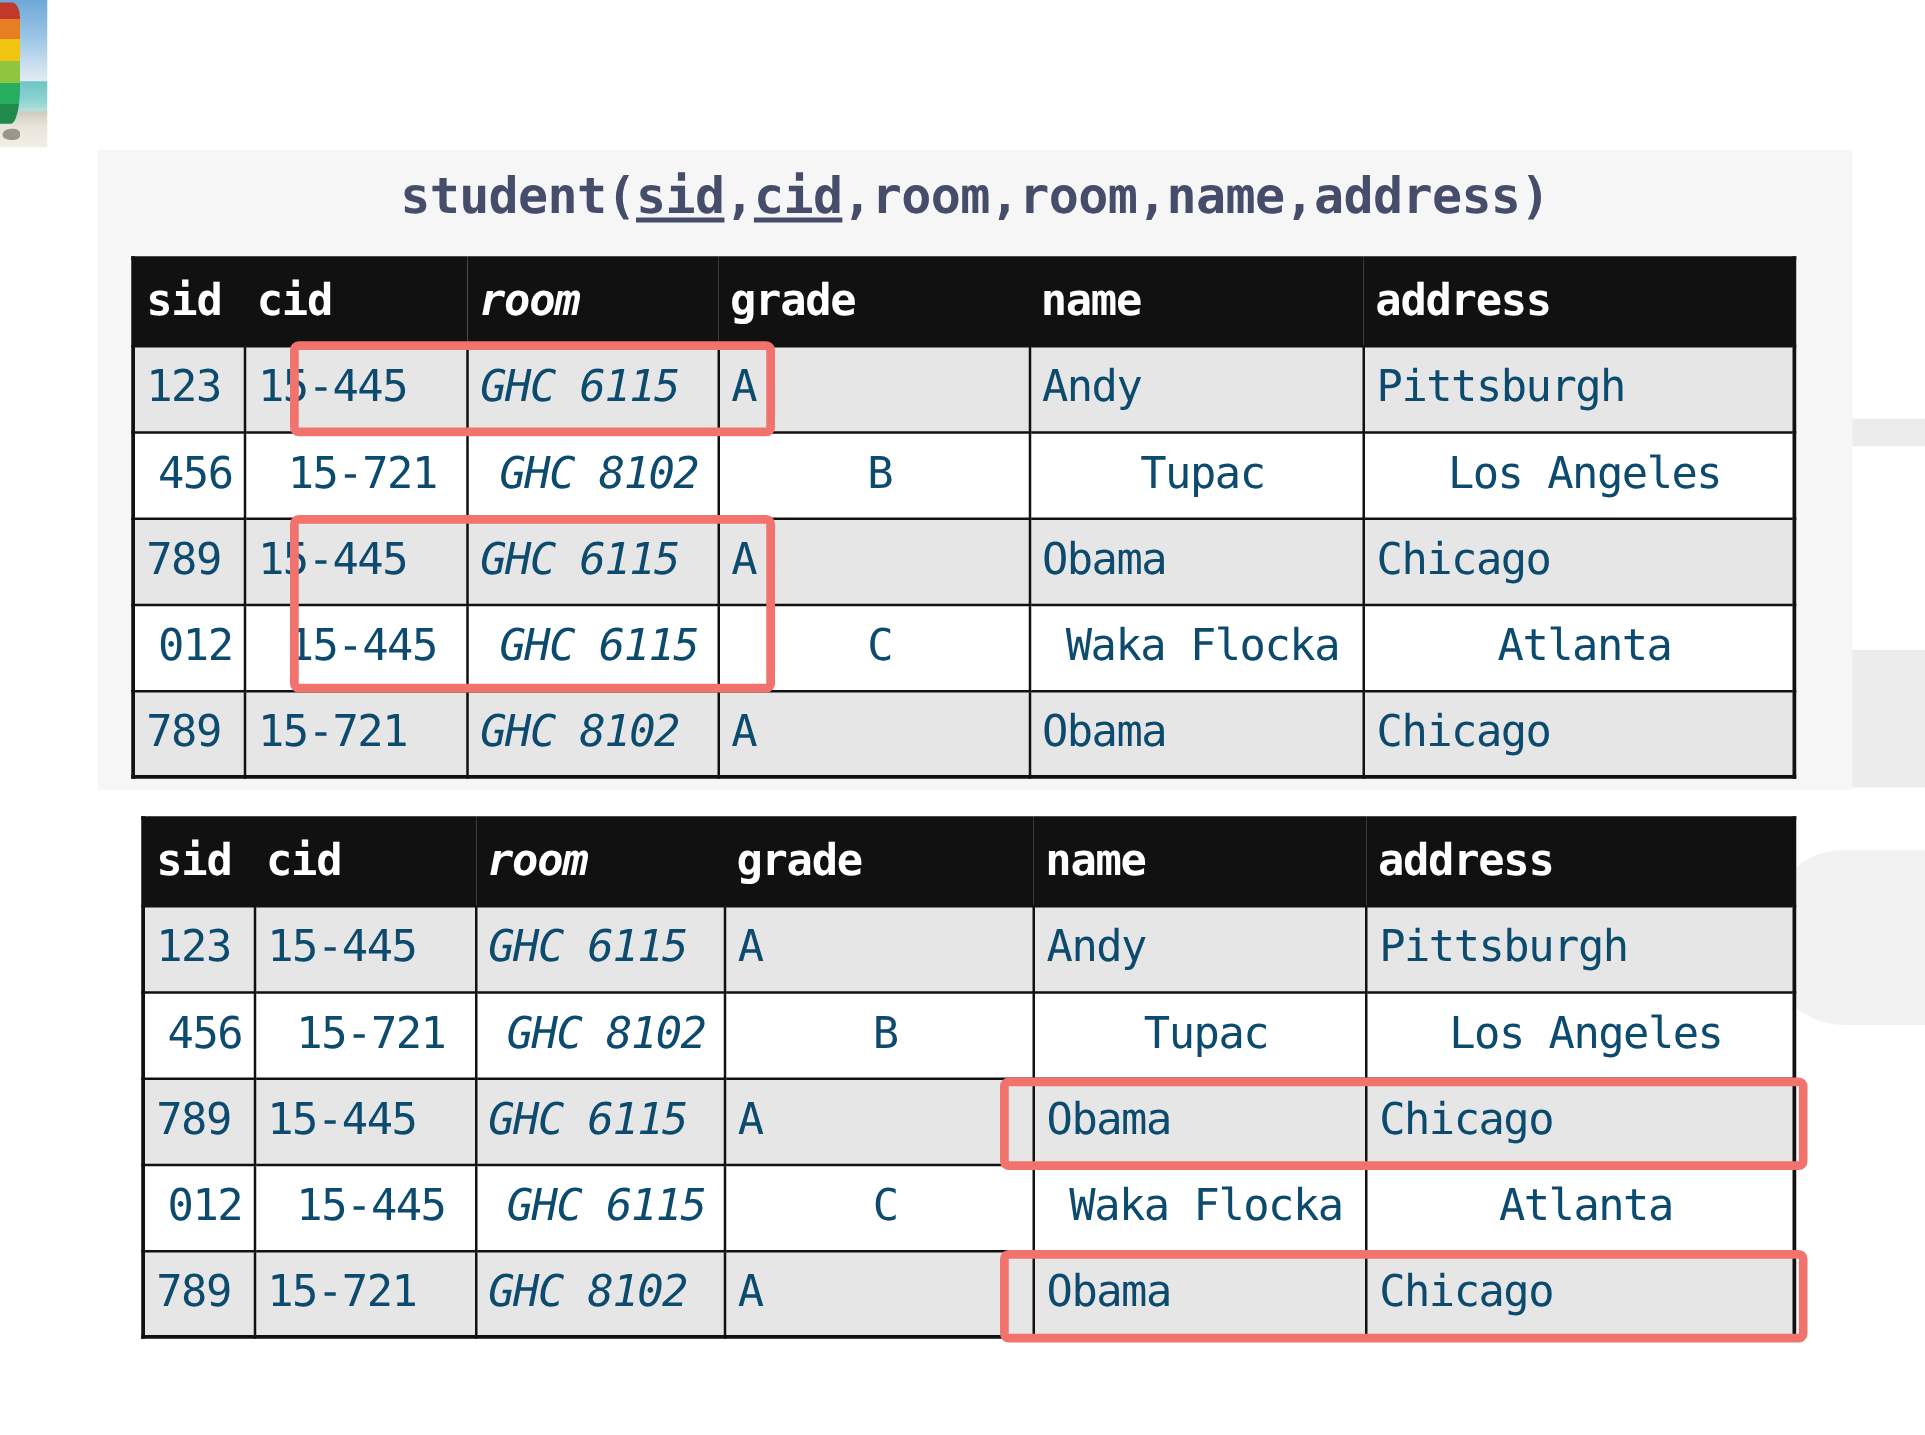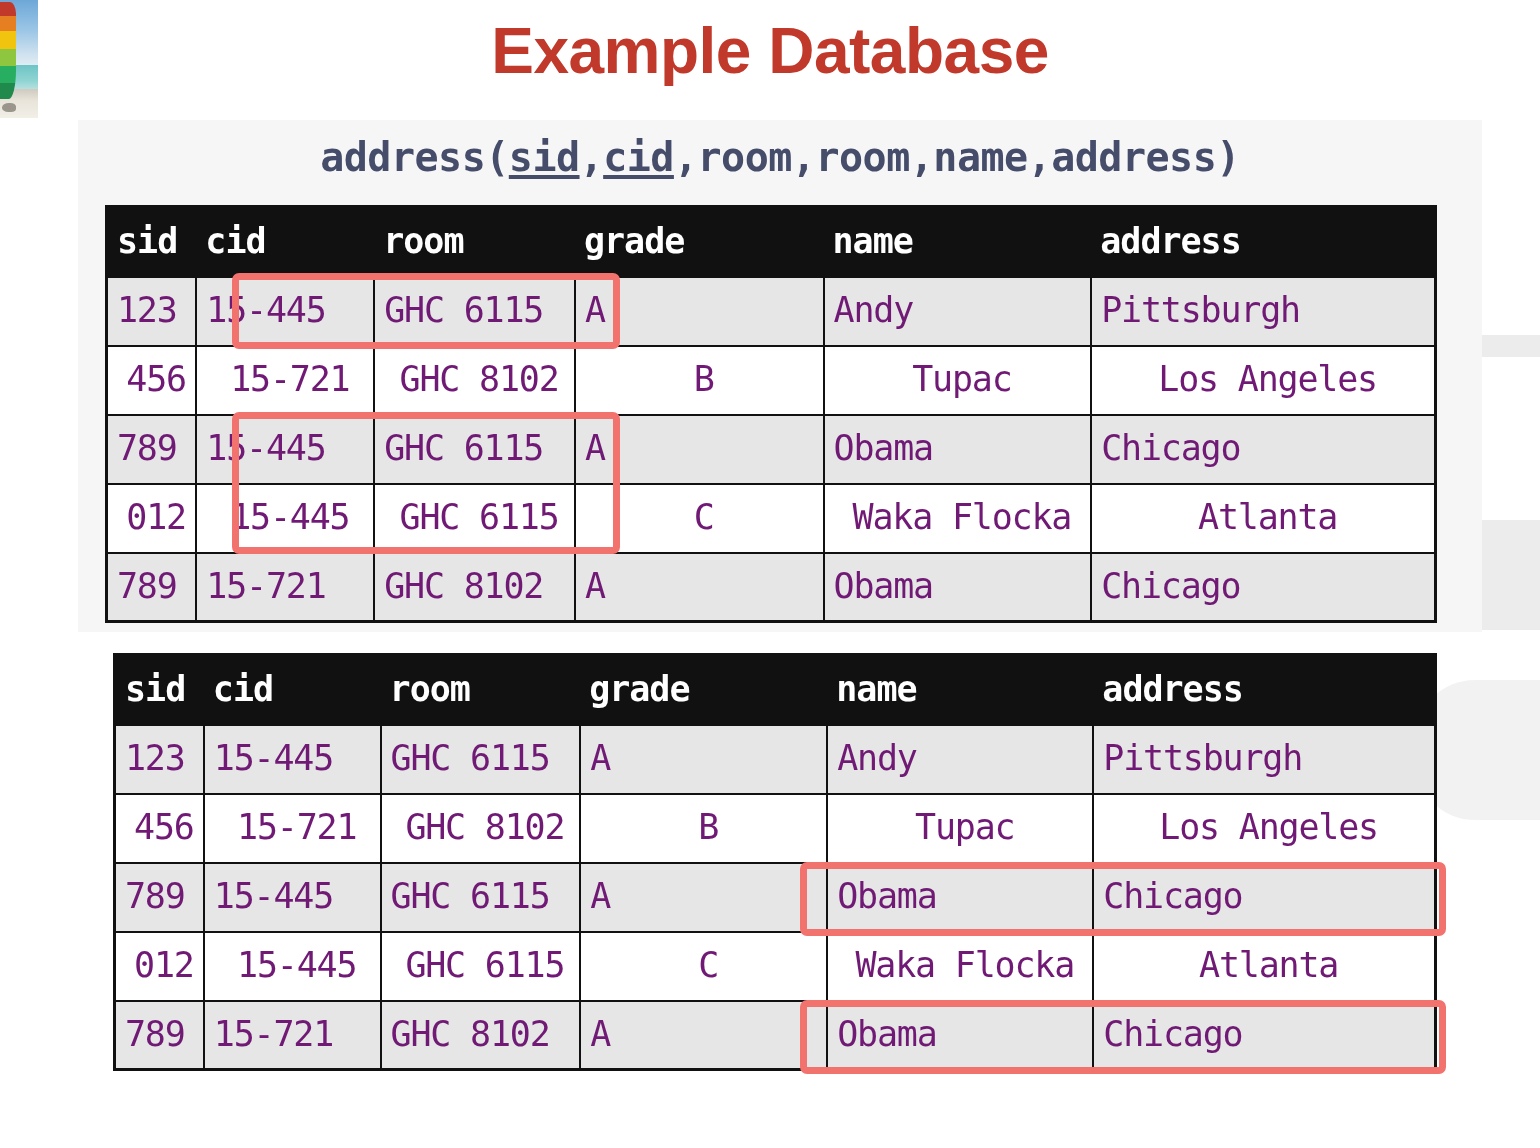--- a/index.html
+++ b/index.html
@@ -114,36 +114,36 @@
     font-weight: bold;
     text-align: left;
     padding: 10px 0 12px 9px;
     height: 70px;
     border: none;
     letter-spacing: -1px;
     font-family: "DejaVu Sans Mono", monospace;
   }
   .dbtable td {
     font-size: 35px;
-    color: #701a75;
+    color: #0c4a6e;
     text-align: left;
     padding: 6px 0 8px 9px;
     height: 69px;
     border: 2px solid #111111;
     letter-spacing: -1.2px;
     white-space: nowrap;
     font-family: "DejaVu Sans Mono", monospace;
   }
   .dbtable tr.shaded td { background: #e6e6e6; }
   .dbtable tr.plain  td { background: #ffffff; text-align: center; }
 
   
   .c-sid     { width: 47px;  }
   .c-cid     { width: 93px;  }
-  .c-room    { width: 105px; }
+  .c-room    { width: 105px; font-style: italic; }
   .c-grade   { width: 130px; }
   .c-name    { width: 140px; }
   .c-address { width: 180px; }
 
   
   .hl {
     position: absolute;
     border: 7px solid #F2726E;
     border-radius: 7px;
     z-index: 6;
@@ -167,25 +167,24 @@
     <div class="sea"></div>
     <div class="sand"></div>
     <div class="sail"></div>
     <div class="rock"></div>
   </div>
 
   <div class="blob" id="blob1"></div>
   <div class="blob" id="blob2"></div>
   <div class="blob" id="blob3"></div>
 
-  <div id="title">Example Database</div>
 
   <div id="panel1"></div>
 
-  <div id="schema"><span>address(</span><u>sid</u><span>,</span><u>cid</u><span>,room,room,name,address)</span></div>
+  <div id="schema"><span>student(</span><u>sid</u><span>,</span><u>cid</u><span>,room,room,name,address)</span></div>
 
   <table class="dbtable" id="table1">
     <thead>
       <tr>
         <th class="c-sid">sid</th>
         <th class="c-cid">cid</th>
         <th class="c-room">room</th>
         <th class="c-grade">grade</th>
         <th class="c-name">name</th>
         <th class="c-address">address</th>

